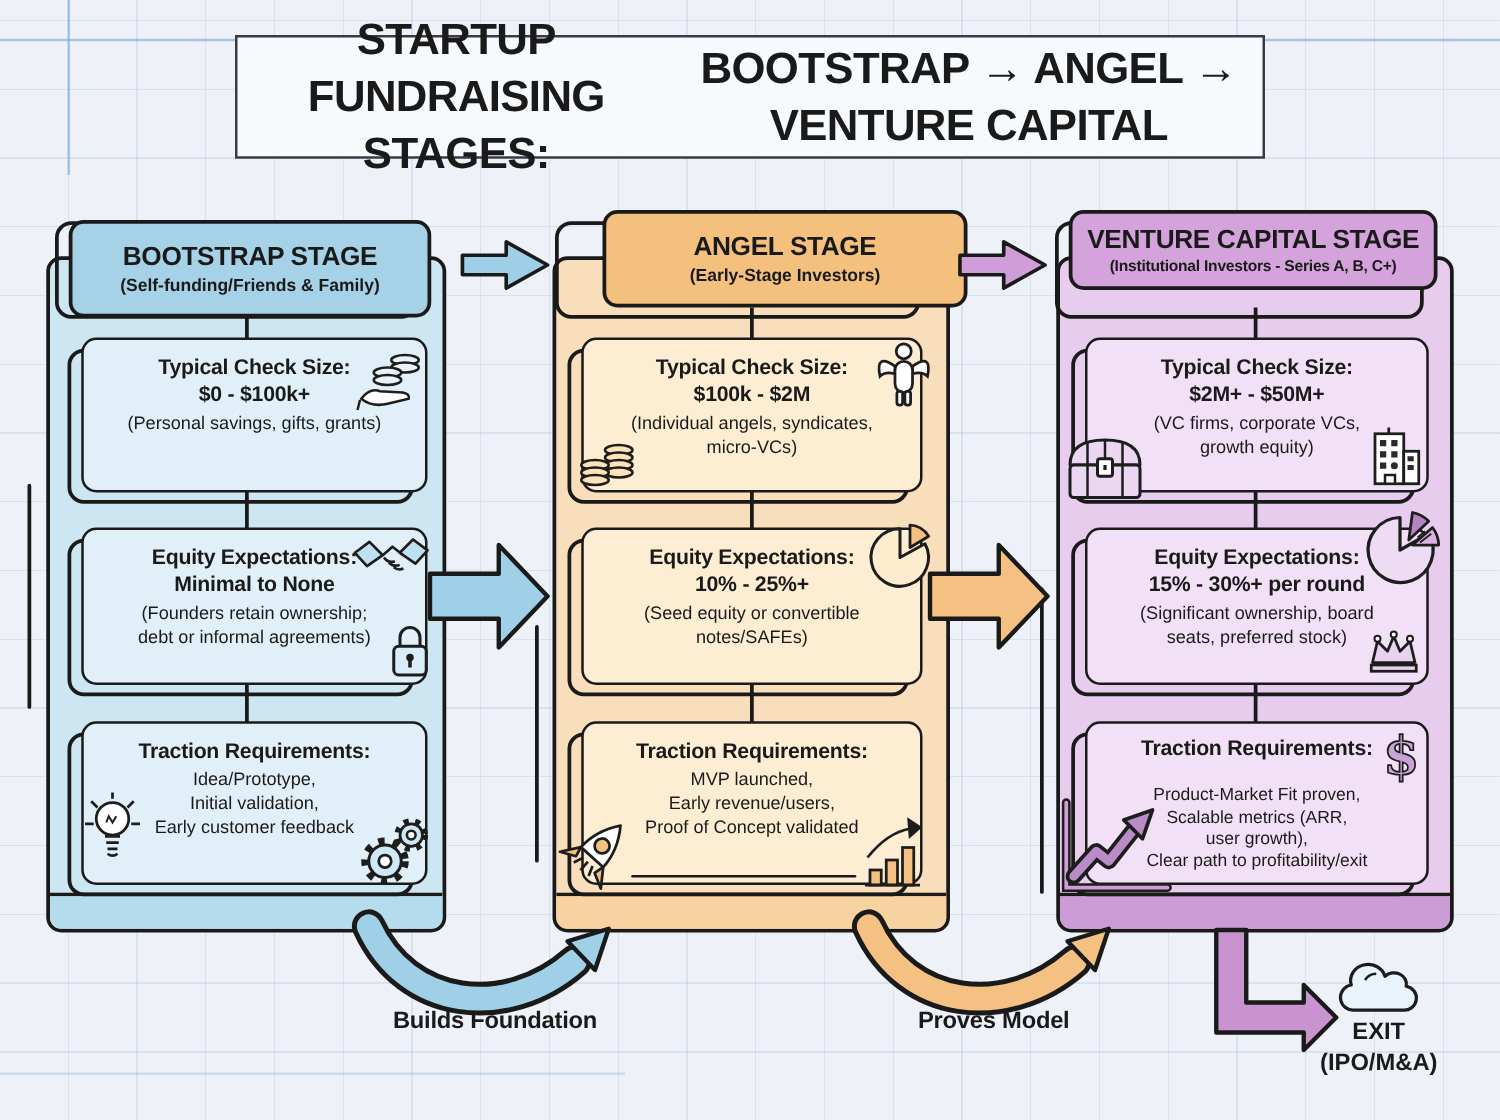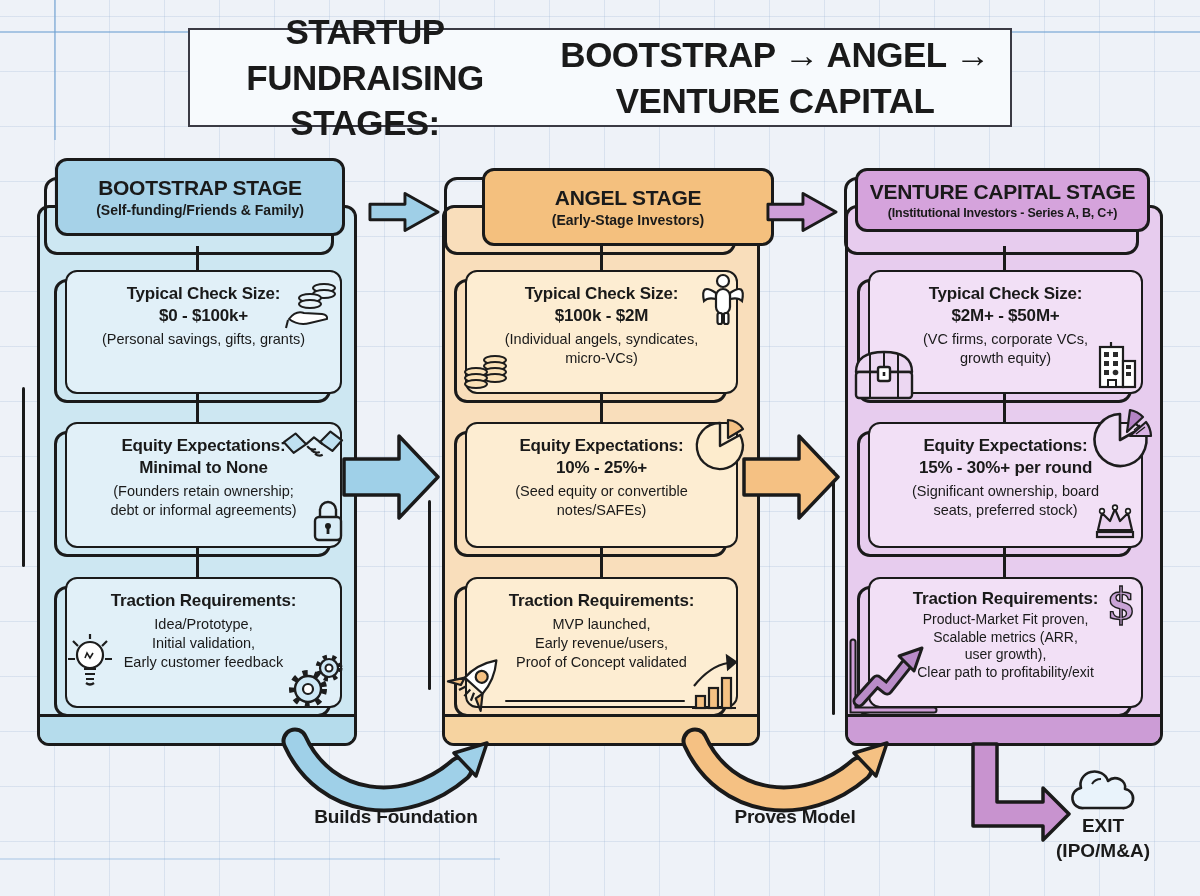--- a/index.html
+++ b/index.html
@@ -90,21 +90,21 @@
 
   <div class="outline" style="left:54px;top:586px;width:277px;height:131px;"></div>
   <div class="box b-blue" style="left:65px;top:577px;width:277px;height:131px;">
     <div class="heading">Traction Requirements:</div>
     <div class="detail">Idea/Prototype,
 Initial validation,
 Early customer feedback</div>
   </div>
 
   <div class="outline" style="left:44px;top:177px;width:290px;height:78px;"></div>
-  <div class="header h-blue" style="left:55px;top:158px;width:290px;height:78px;text-align:right;">
+  <div class="header h-blue" style="left:55px;top:176px;width:290px;height:78px;text-align:right;">
     <div class="name">BOOTSTRAP STAGE</div>
     <div class="sub">(Self-funding/Friends &amp; Family)</div>
   </div>
 
   <div class="container c-orange" style="left:442px;top:205px;width:318px;height:541px;">
     <div class="footer-band f-orange"></div>
   </div>
   <div class="stray" style="left:428px;top:500px;height:190px;"></div>
 
   <div class="connector" style="left:600px;top:246px;height:25px;"></div>
@@ -163,21 +163,21 @@
   <div class="box b-purple" style="left:868px;top:422px;width:275px;height:126px;">
     <div class="heading">Equity Expectations:</div>
     <div class="value">15% - 30%+ per round</div>
     <div class="detail">(Significant ownership, board
 seats, preferred stock)</div>
   </div>
 
   <div class="outline" style="left:857px;top:586px;width:275px;height:131px;"></div>
   <div class="box b-purple" style="left:868px;top:577px;width:275px;height:131px;padding-top:10px;">
     <div class="heading">Traction Requirements:</div>
-    <div class="detail" style="font-size:14px;margin-top:2px;line-height:1.26;">Product-Market Fit proven,
+    <div class="detail" style="font-size:14px;margin-top:18px;line-height:1.26;">Product-Market Fit proven,
 Scalable metrics (ARR,
 user growth),
 Clear path to profitability/exit</div>
   </div>
 
   <div class="outline" style="left:844px;top:177px;width:295px;height:78px;"></div>
   <div class="header h-purple vc" style="left:855px;top:168px;width:295px;height:64px;">
     <div class="name">VENTURE CAPITAL STAGE</div>
     <div class="sub">(Institutional Investors - Series A, B, C+)</div>
   </div>

